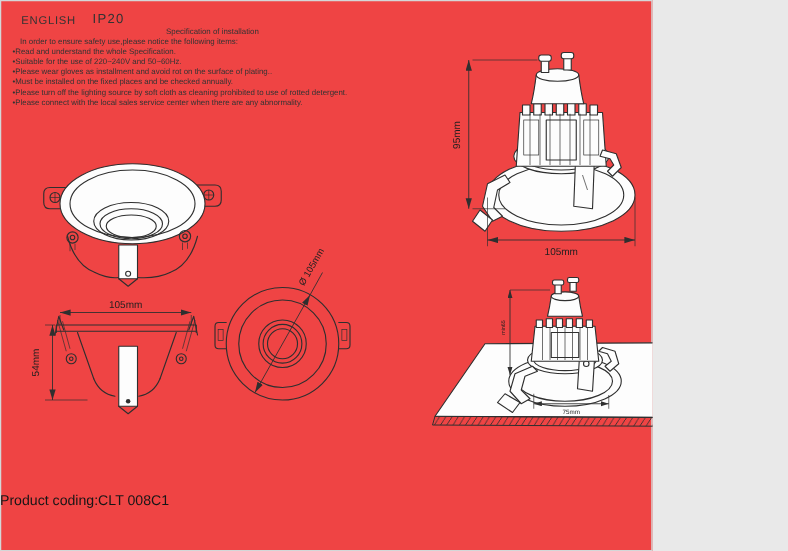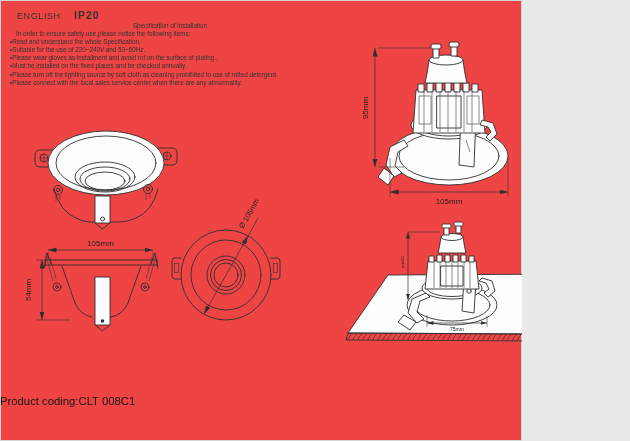--- a/index.html
+++ b/index.html
@@ -2,21 +2,21 @@
 <html><head>
 <meta charset="utf-8">
 <style>
   html,body{margin:0;padding:0;background:#e9e9e9;}
   .page{
     position:relative;width:522px;height:441px;background:#ef4444;
     overflow:hidden;font-family:"Liberation Sans","DejaVu Sans",sans-serif;
     color:#2a2a2a;box-shadow:inset 0 0 0 1px #d4d7d8;
   }
   .hdr-lang{position:absolute;left:17px;top:11px;font-size:9px;letter-spacing:.6px;color:#333;}
-  .hdr-ip{position:absolute;left:74px;top:9px;font-size:10.5px;letter-spacing:1px;color:#333;font-weight:bold;}
+  .hdr-ip{position:absolute;left:74px;top:9px;font-size:10.5px;letter-spacing:1px;color:#333;}
   .spec{position:absolute;left:10px;top:22px;width:330px;font-size:6.3px;line-height:8.1px;color:#333;}
   .spec .title{width:320px;text-align:center;}
   .spec .intro{padding-left:6px;}
   .footer{position:absolute;left:0;top:395px;width:630px;font-size:11.3px;color:#161616;}
   svg.art{position:absolute;left:0;top:0;width:630px;height:441px;}
   .ln{fill:none;stroke:#2f2f2f;stroke-width:0.9;stroke-linecap:round;stroke-linejoin:round;}
   .fw{fill:#fdfdfd;stroke:#2f2f2f;stroke-width:0.9;stroke-linejoin:round;}
   .thin{fill:none;stroke:#2f2f2f;stroke-width:0.55;}
   .dim{fill:none;stroke:#2f2f2f;stroke-width:0.7;}
   .dot{fill:#2f2f2f;stroke:none;}

